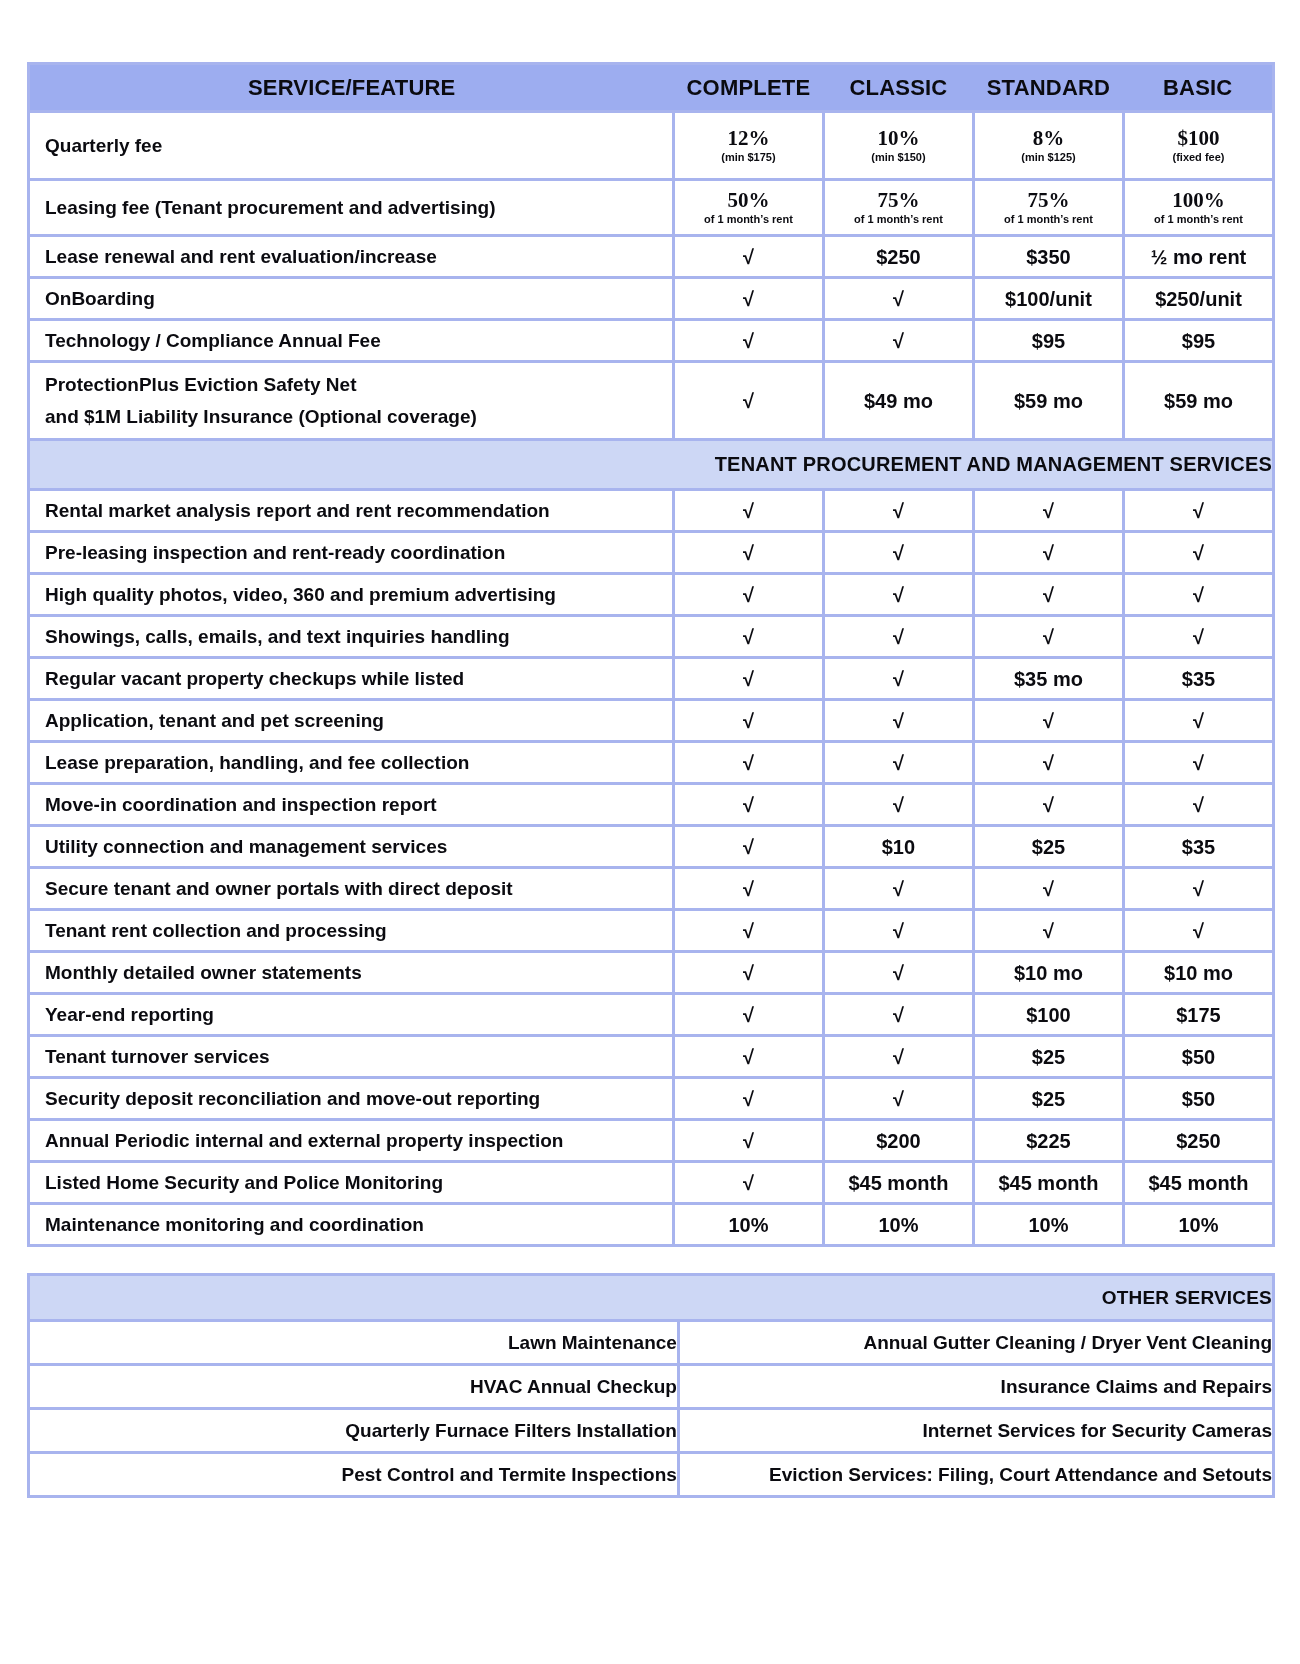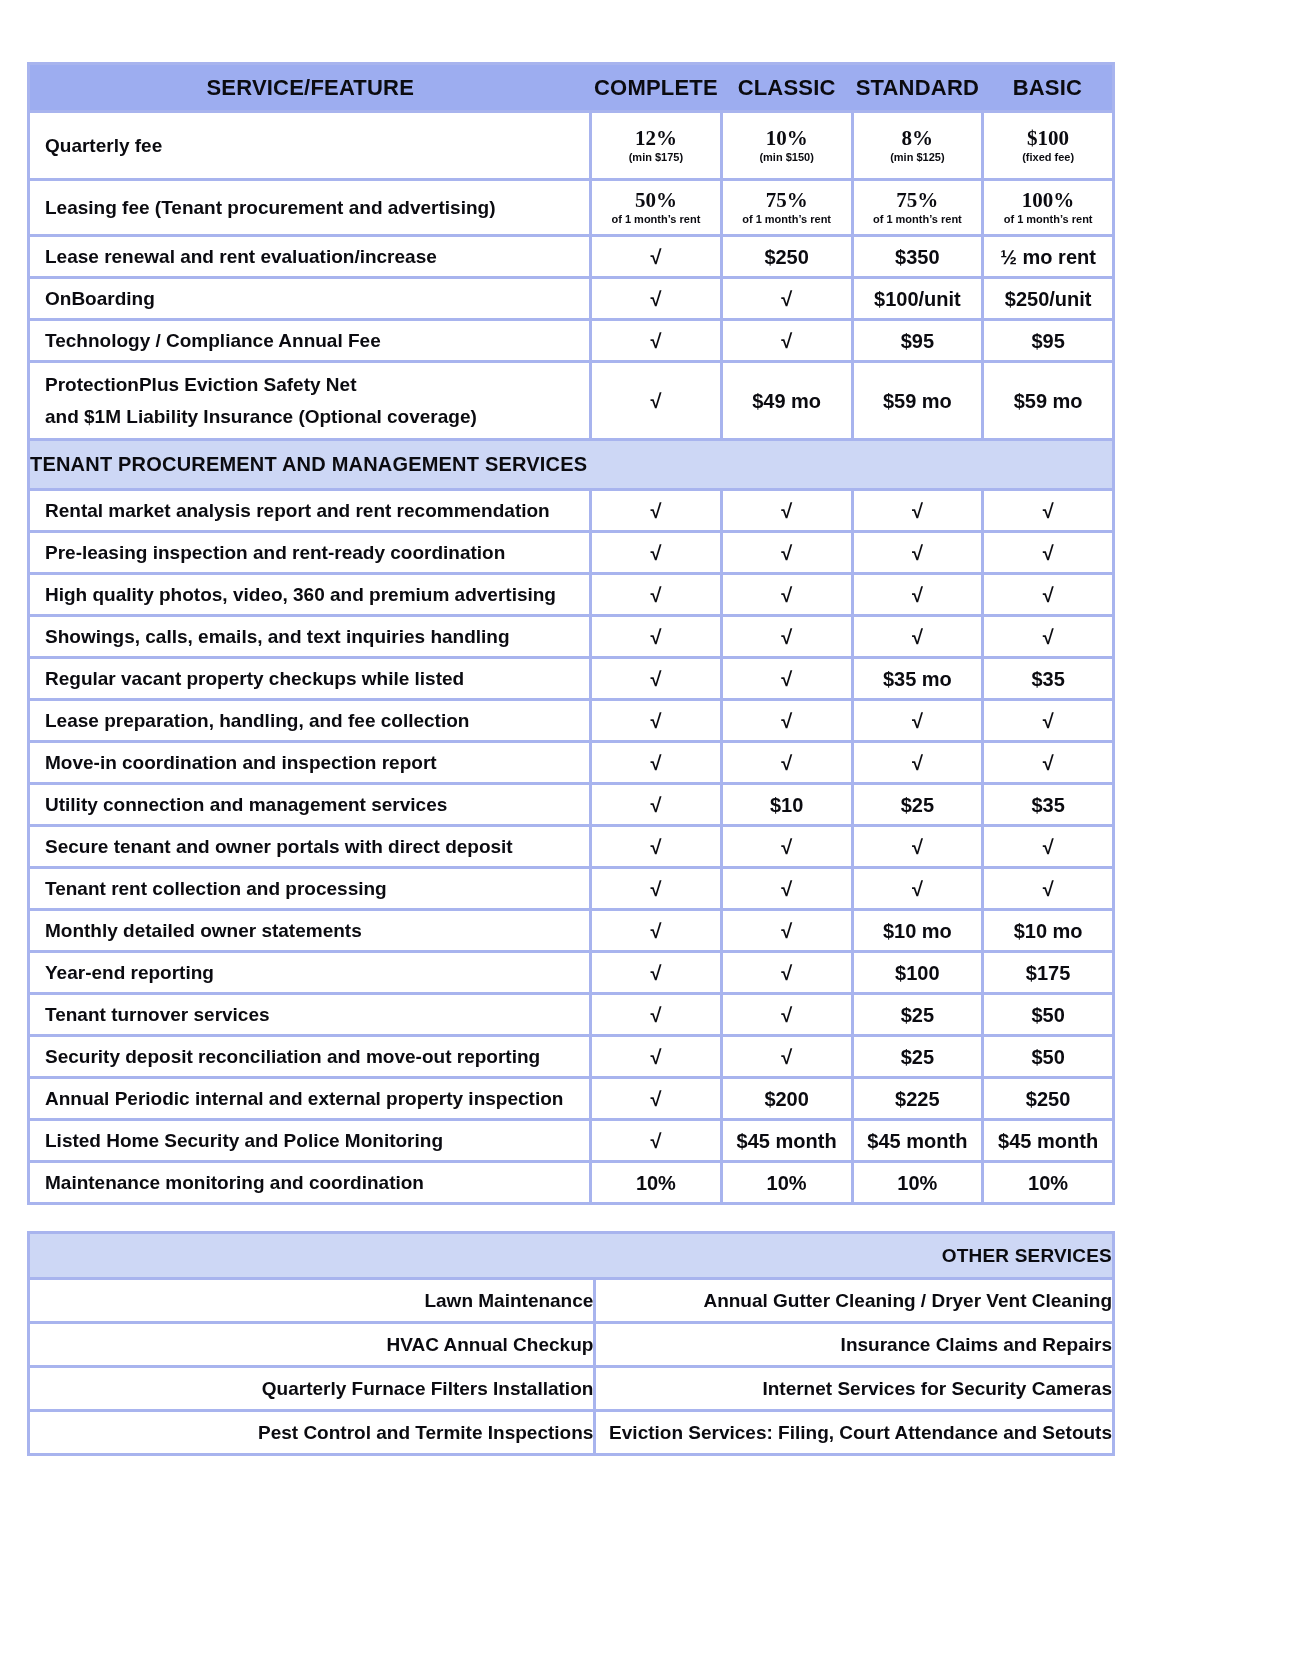--- a/index.html
+++ b/index.html
@@ -9,21 +9,21 @@
     --text:#0b0b10;
   }
   html,body{margin:0;padding:0;}
   body{
     width:1300px;height:1664px;background:#ffffff;
     font-family:"Liberation Sans", sans-serif;
     font-weight:bold;color:var(--text);
   }
   .sheet{padding:62px 25px 0 27px;}
   table{
-    border-collapse:collapse;table-layout:fixed;width:1088px;
+    border-collapse:collapse;table-layout:fixed;width:1248px;
     border:3px solid var(--border);
   }
   td,th{border:3px solid var(--border);vertical-align:middle;padding:0;overflow:hidden;}
   thead th{
     background:var(--band);border-left:none;border-right:none;
     font-size:22px;letter-spacing:.2px;
   }
   tr.rh48{height:48px}
   tr.rh68{height:68px}
   tr.rh56{height:56px}
@@ -31,21 +31,21 @@
   tr.rh78{height:78px}
   tr.rh50{height:50px}
   tr.rh46{height:46px}
   tr.rh44{height:44px}
   td.feature{text-align:left;padding:2px 10px 2px 15px;font-size:19px;line-height:1.35;}
   td.feature .fline{line-height:1.65;}
   td.val{text-align:center;font-size:20px;line-height:1.1;}
   .vmain{font-size:21px;line-height:1.12;font-family:Liberation Serif, serif;}
   .vsub{font-size:11px;line-height:1.15;}
   td.section{
-    background:var(--section);text-align:left;font-size:20px;
+    background:var(--section);text-align:right;font-size:20px;
     border-left:none;border-right:none;letter-spacing:.2px;margin-left:35px;
   }
   table.other{margin-top:26px;}
   table.other td{text-align:right;font-size:19px;}
   td.otherhead{
     background:var(--section);text-align:center;font-size:20px;
     border-left:none;border-right:none;letter-spacing:.2px;
   }
 </style>
 </head>
@@ -172,20 +172,27 @@
           <td class="val">√</td>
         </tr>
         <tr class="rh42">
           <td class="feature">Regular vacant property checkups while listed</td>
           <td class="val">√</td>
           <td class="val">√</td>
           <td class="val">$35 mo</td>
           <td class="val">$35</td>
         </tr>
         <tr class="rh42">
+          <td class="feature">Application, tenant and pet screening</td>
+          <td class="val">√</td>
+          <td class="val">√</td>
+          <td class="val">√</td>
+          <td class="val">√</td>
+        </tr>
+        <tr class="rh42">
           <td class="feature">Lease preparation, handling, and fee collection</td>
           <td class="val">√</td>
           <td class="val">√</td>
           <td class="val">√</td>
           <td class="val">√</td>
         </tr>
         <tr class="rh42">
           <td class="feature">Move-in coordination and inspection report</td>
           <td class="val">√</td>
           <td class="val">√</td>

